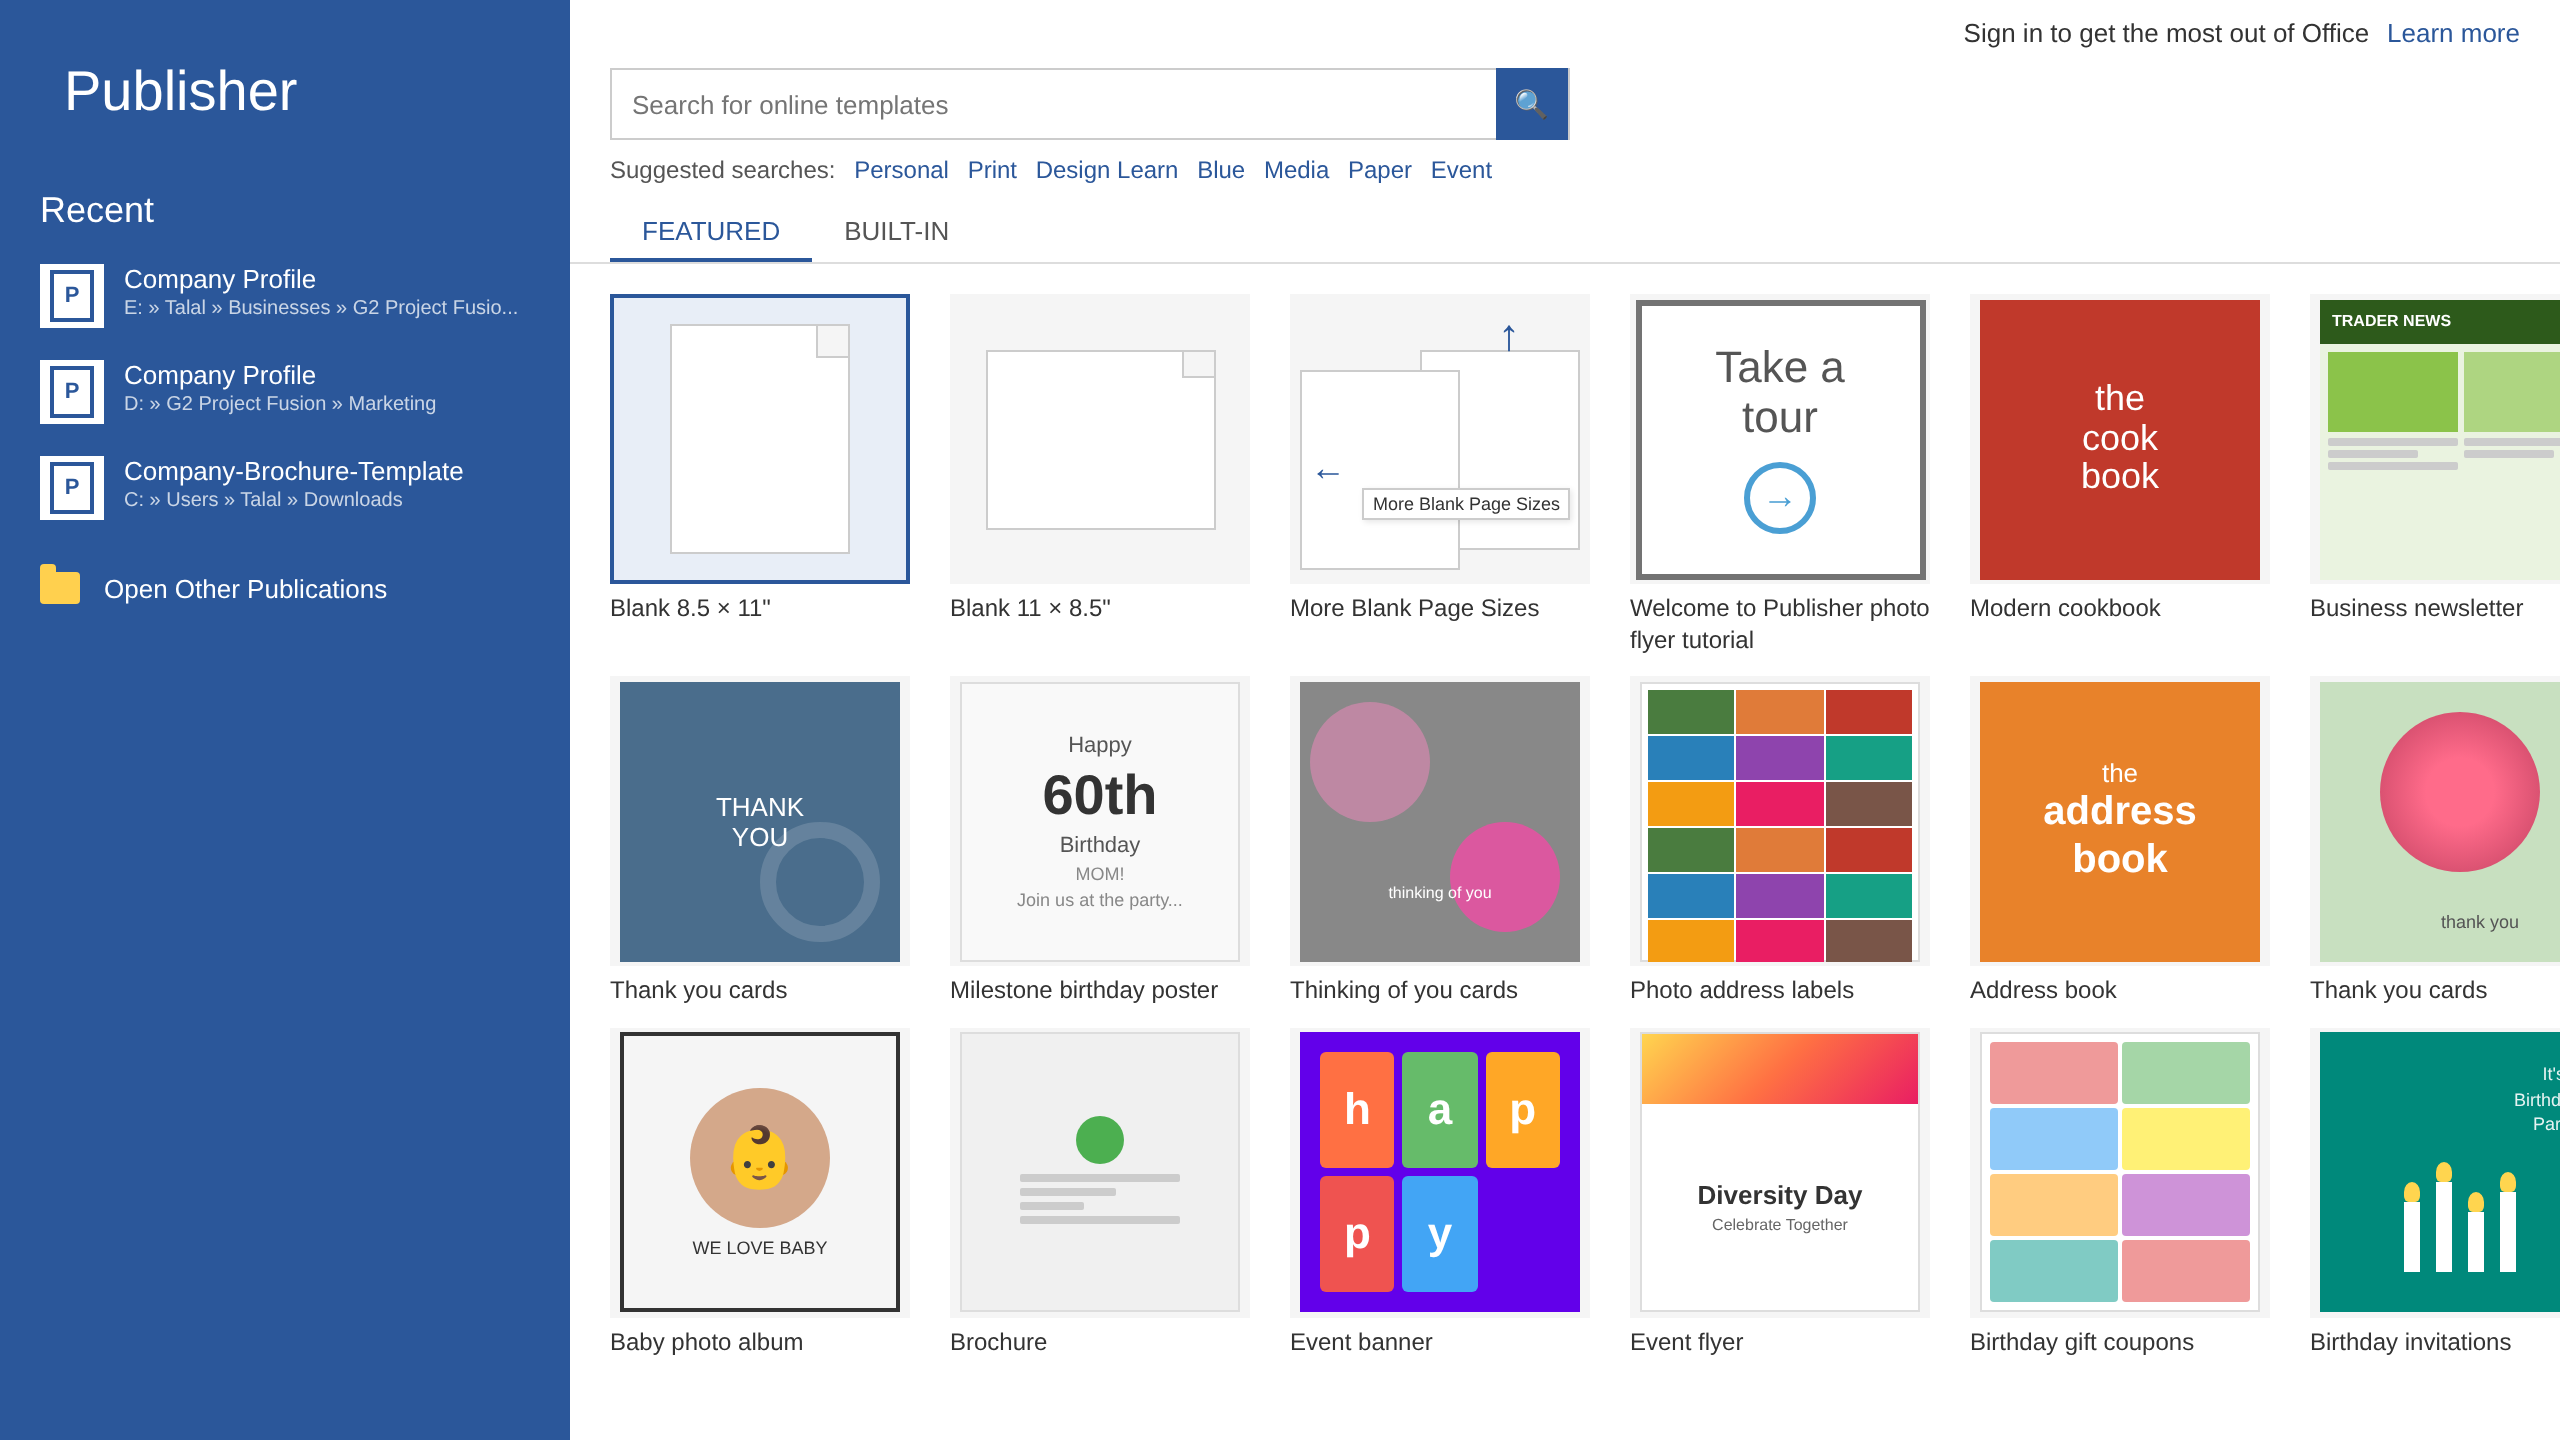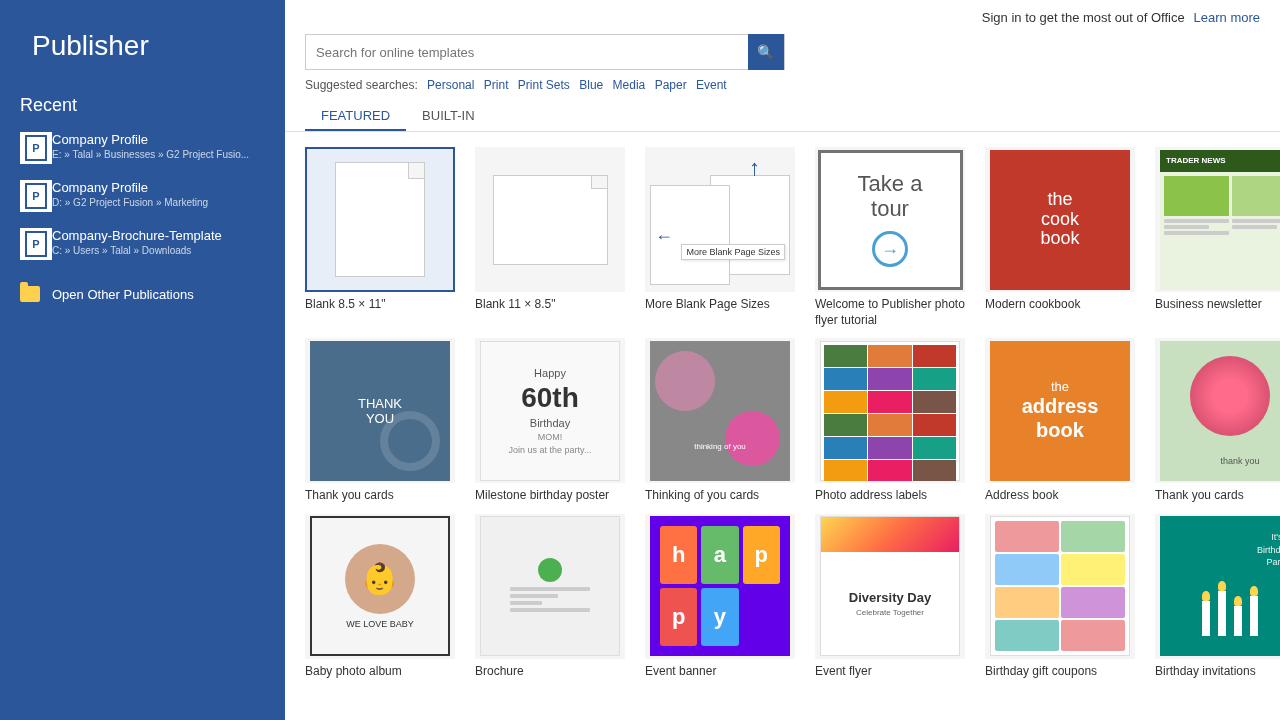--- a/index.html
+++ b/index.html
@@ -25,20 +25,21 @@
       font-size: 18px;
       font-weight: 400;
       padding: 8px 20px;
       color: #fff;
     }
     .recent-item {
       display: flex;
       align-items: flex-start;
       padding: 8px 20px;
       cursor: pointer;
+      gap: 10px;
     }
     .recent-icon {
       width: 32px;
       height: 32px;
       background: #fff;
       display: flex;
       align-items: center;
       justify-content: center;
       flex-shrink: 0;
       position: relative;
@@ -674,21 +675,21 @@
 
   <div id="search-area">
     <div class="search-box">
       <input type="text" placeholder="Search for online templates" style="">
       <div class="search-btn">🔍</div>
     </div>
     <div class="suggested">
       <span>Suggested searches:</span>
       <a href="#">Personal</a>
       <a href="#">Print</a>
-      <a href="#">Print Sets</a>
+      <a href="#">Design Learn</a>
       <a href="#">Blue</a>
       <a href="#">Media</a>
       <a href="#">Paper</a>
       <a href="#">Event</a>
     </div>
   </div>
 
   <div id="tabs">
     <div class="tab active">FEATURED</div>
     <div class="tab">BUILT-IN</div>

